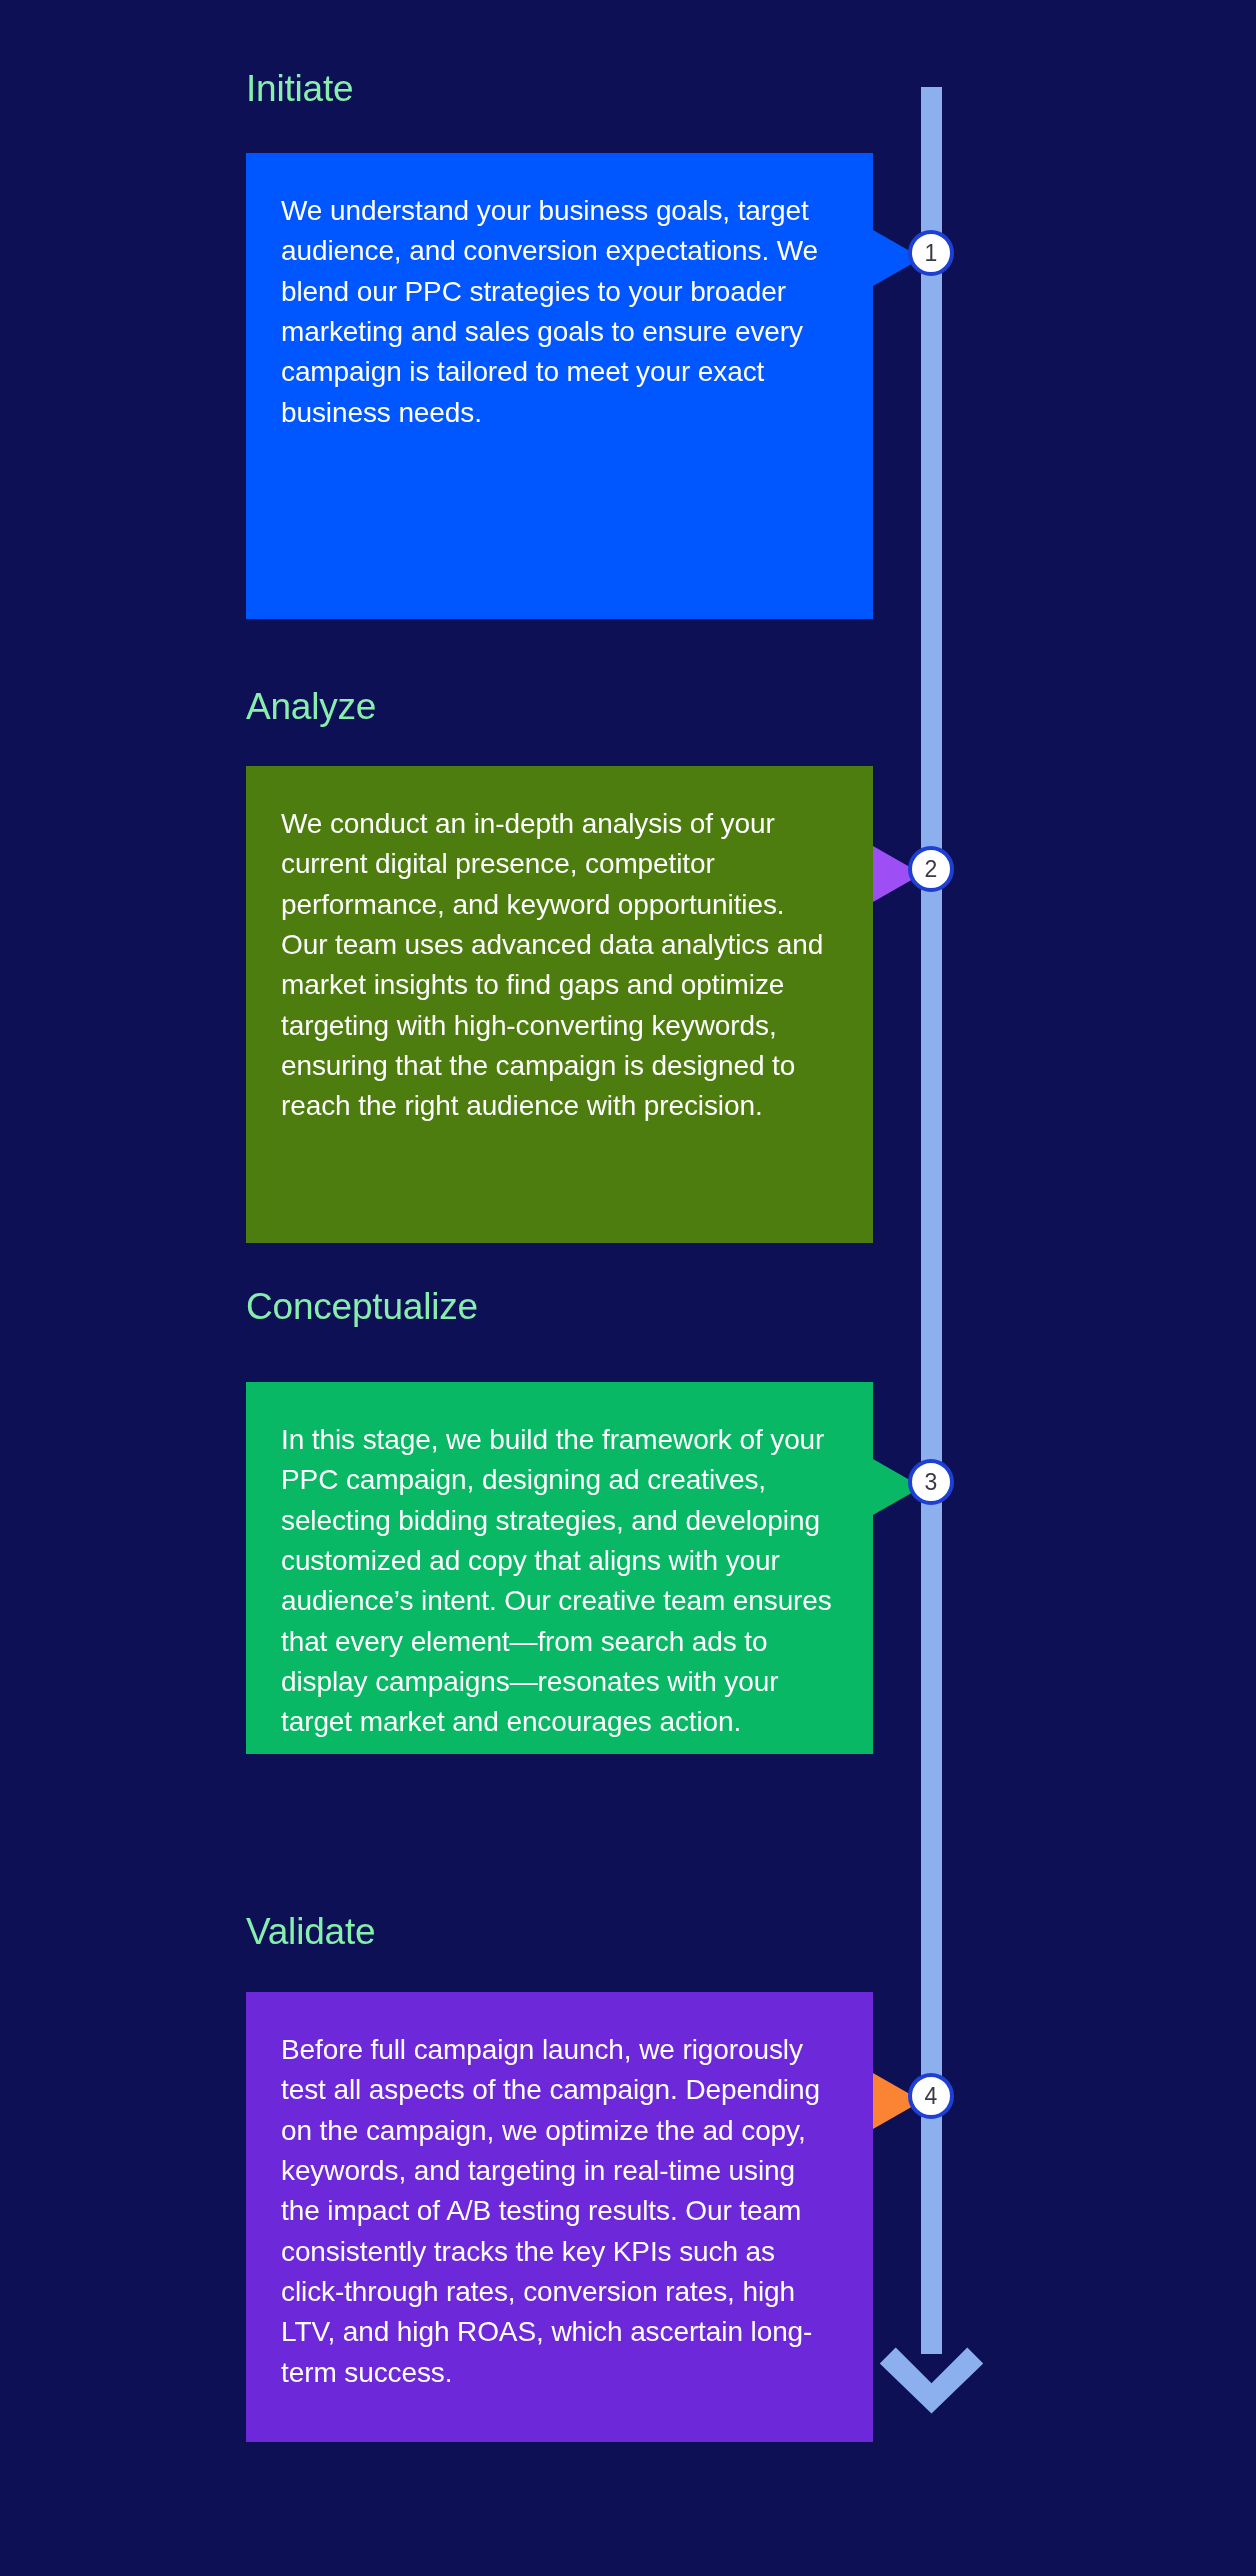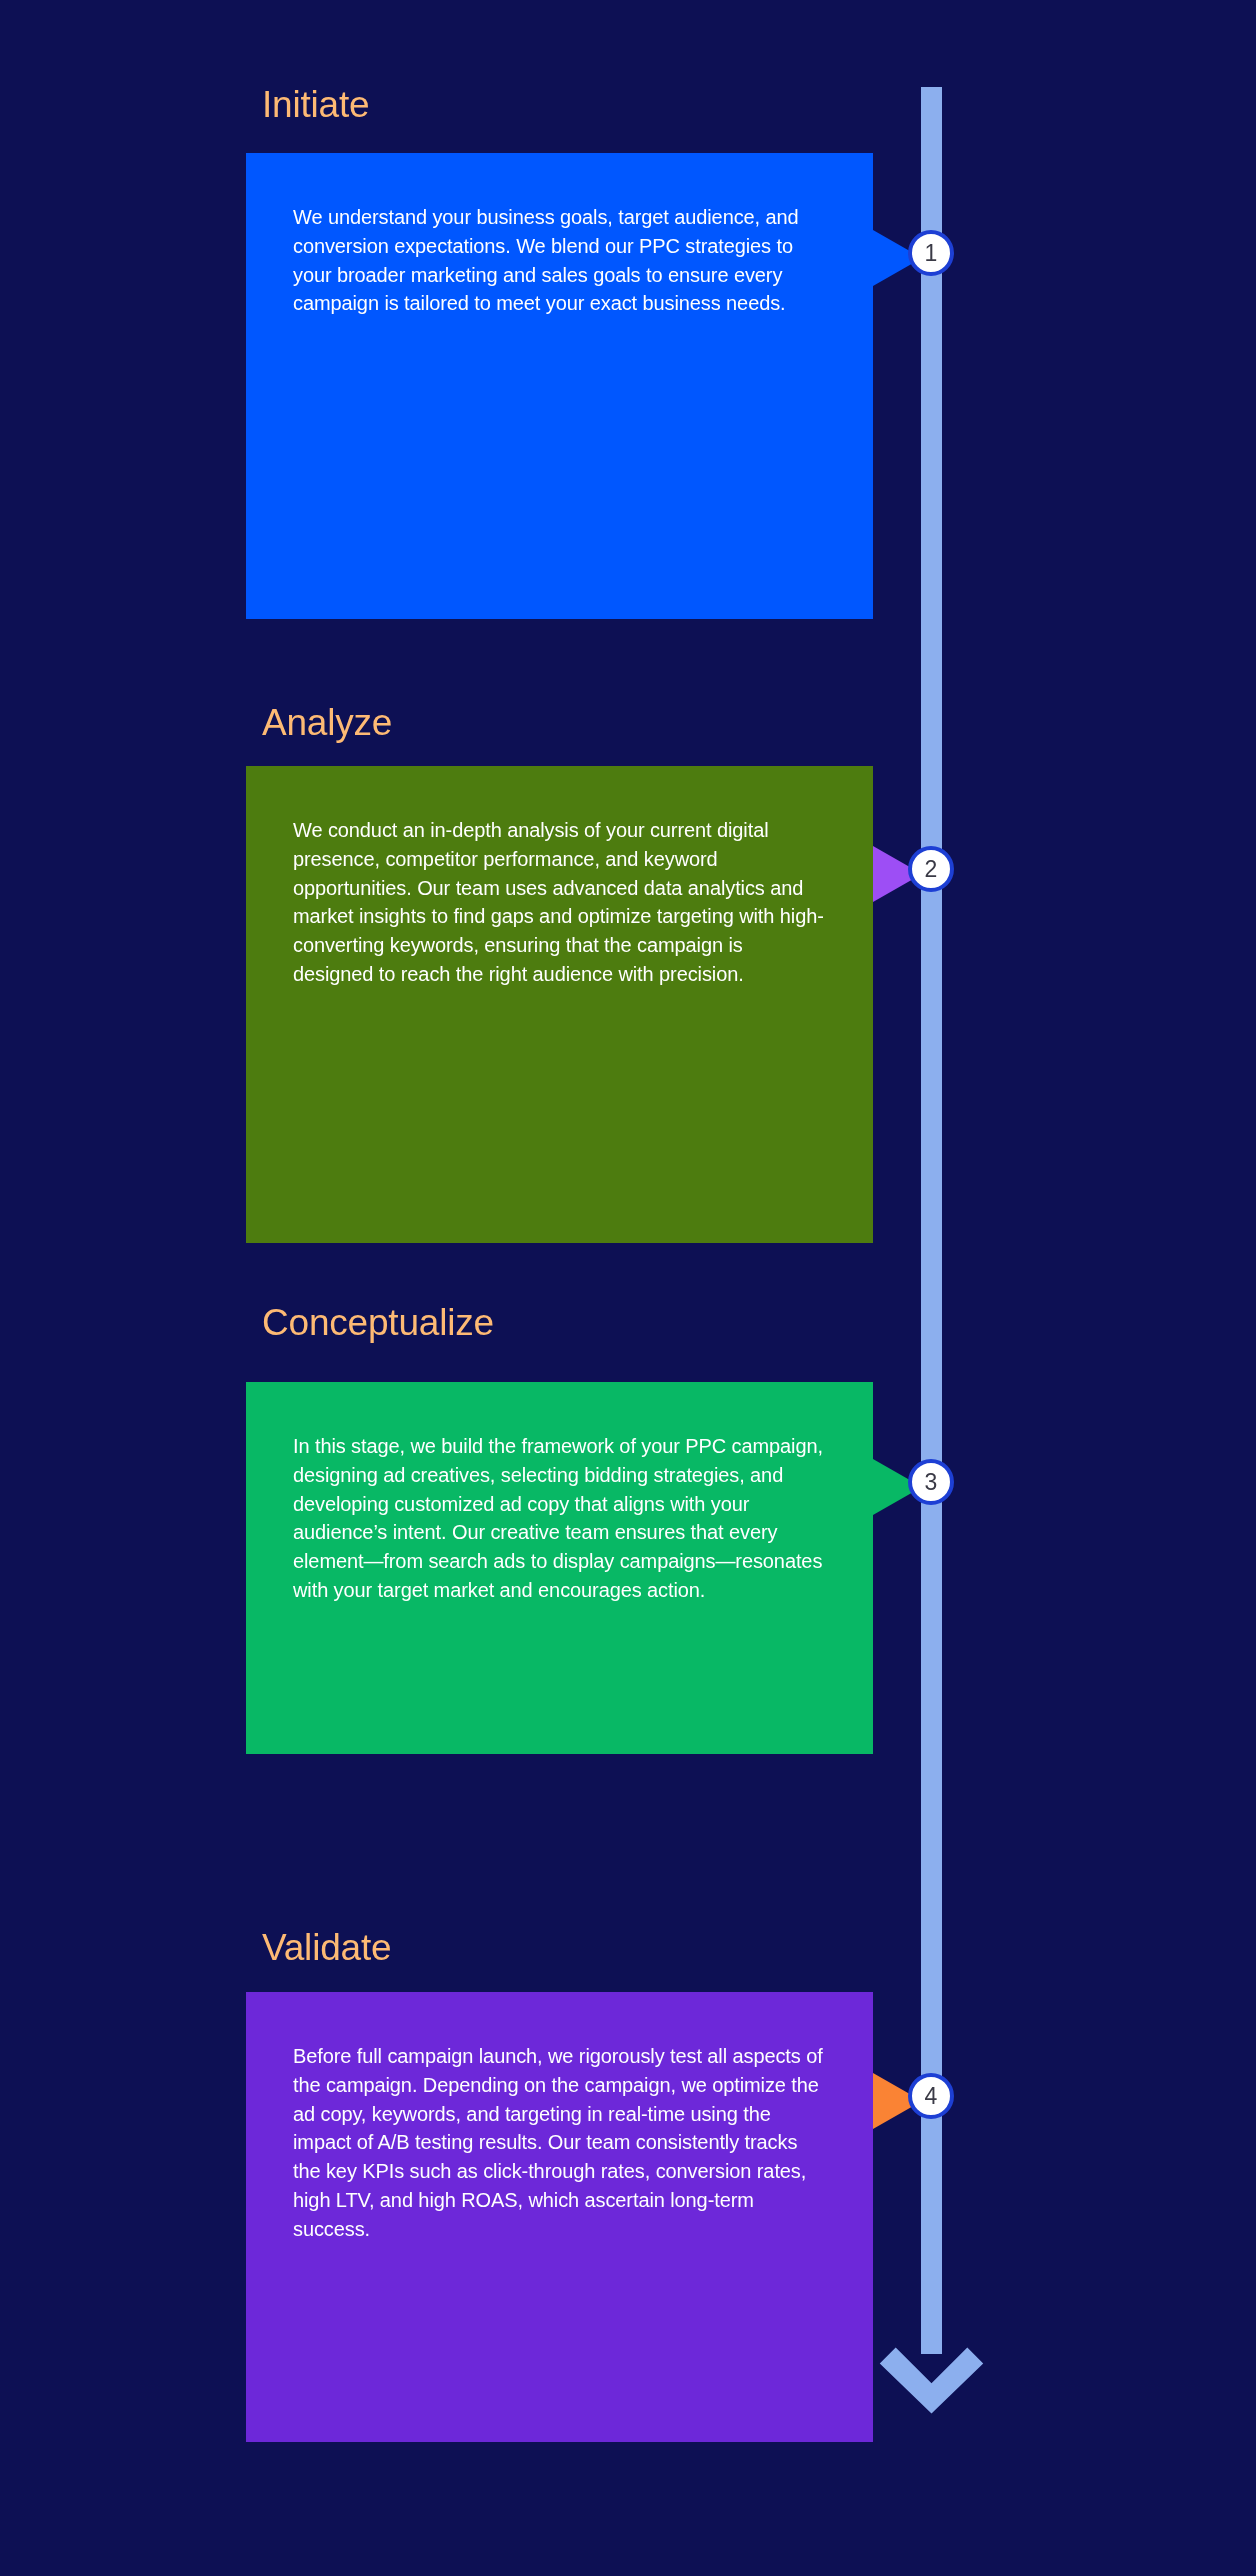--- a/index.html
+++ b/index.html
@@ -53,41 +53,41 @@
 
   
   .step {
     position: absolute;
     left: 0;
     width: 1257px;
   }
   .step-title {
     position: absolute;
     left: 246px;
-    margin: 16px;
-    color: #fdba74;
+    margin: 0;
+    color: #86efac;
     font-size: 37px;
     font-weight: 400;
     letter-spacing: -0.2px;
     line-height: 1.0;
     white-space: nowrap;
   }
 
   
   .card {
     position: absolute;
     left: 246px;
     width: 627px;
     box-sizing: border-box;
     padding: 38px 35px 35px 35px;
   }
   .card-text {
-    margin: 12px;
+    margin: 0;
     color: #ffffff;
-    font-size: 20px;
+    font-size: 28px;
     line-height: 1.44;
     letter-spacing: -0.1px;
     font-weight: 400;
   }
 
   
   .card-tab {
     position: absolute;
     left: 873px;
     width: 0;

